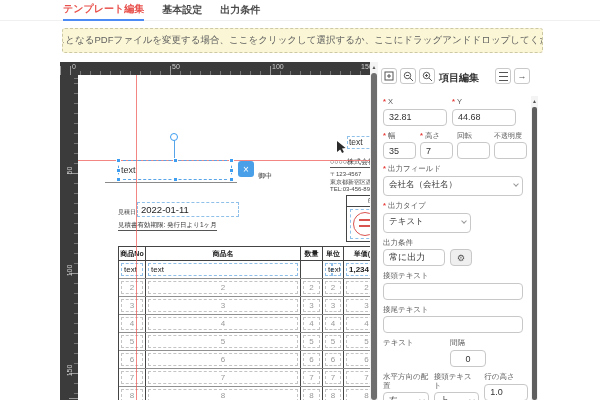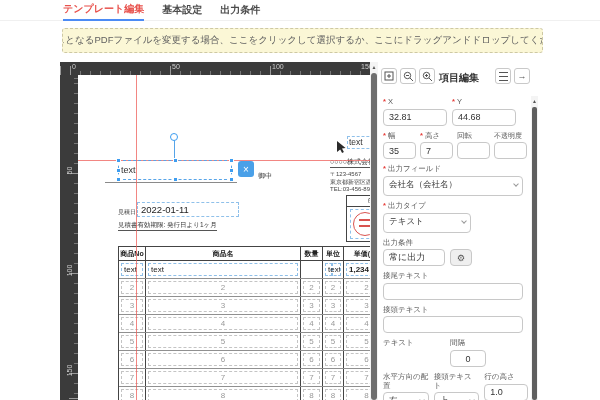--- a/index.html
+++ b/index.html
@@ -444,27 +444,27 @@
       <div class="fld w62">
           <span class="flabel">出力条件</span>
         <input class="fin" value="常に出力" style="">
         </div>
       <div class="gearbtn">
         <span>⚙</span>
         </div>
     </div>
     <div class="frow">
       <div class="fld w140">
+          <span class="flabel">接頭テキスト</span>
+        <input class="fin" value="" style="">
+        </div>
+    </div>
+    <div class="frow">
+      <div class="fld w140">
           <span class="flabel">接尾テキスト</span>
-        <input class="fin" value="" style="">
-        </div>
-    </div>
-    <div class="frow">
-      <div class="fld w140">
-          <span class="flabel">接頭テキスト</span>
         <input class="fin" value="" style="">
         </div>
     </div>
     <div class="frow">
       <div class="fld w62">
           <span class="flabel">テキスト</span>
         </div>
       <div class="fld w36">
           <span class="flabel">間隔</span>
         <input class="fin" style="text-align: center;" value="0">

